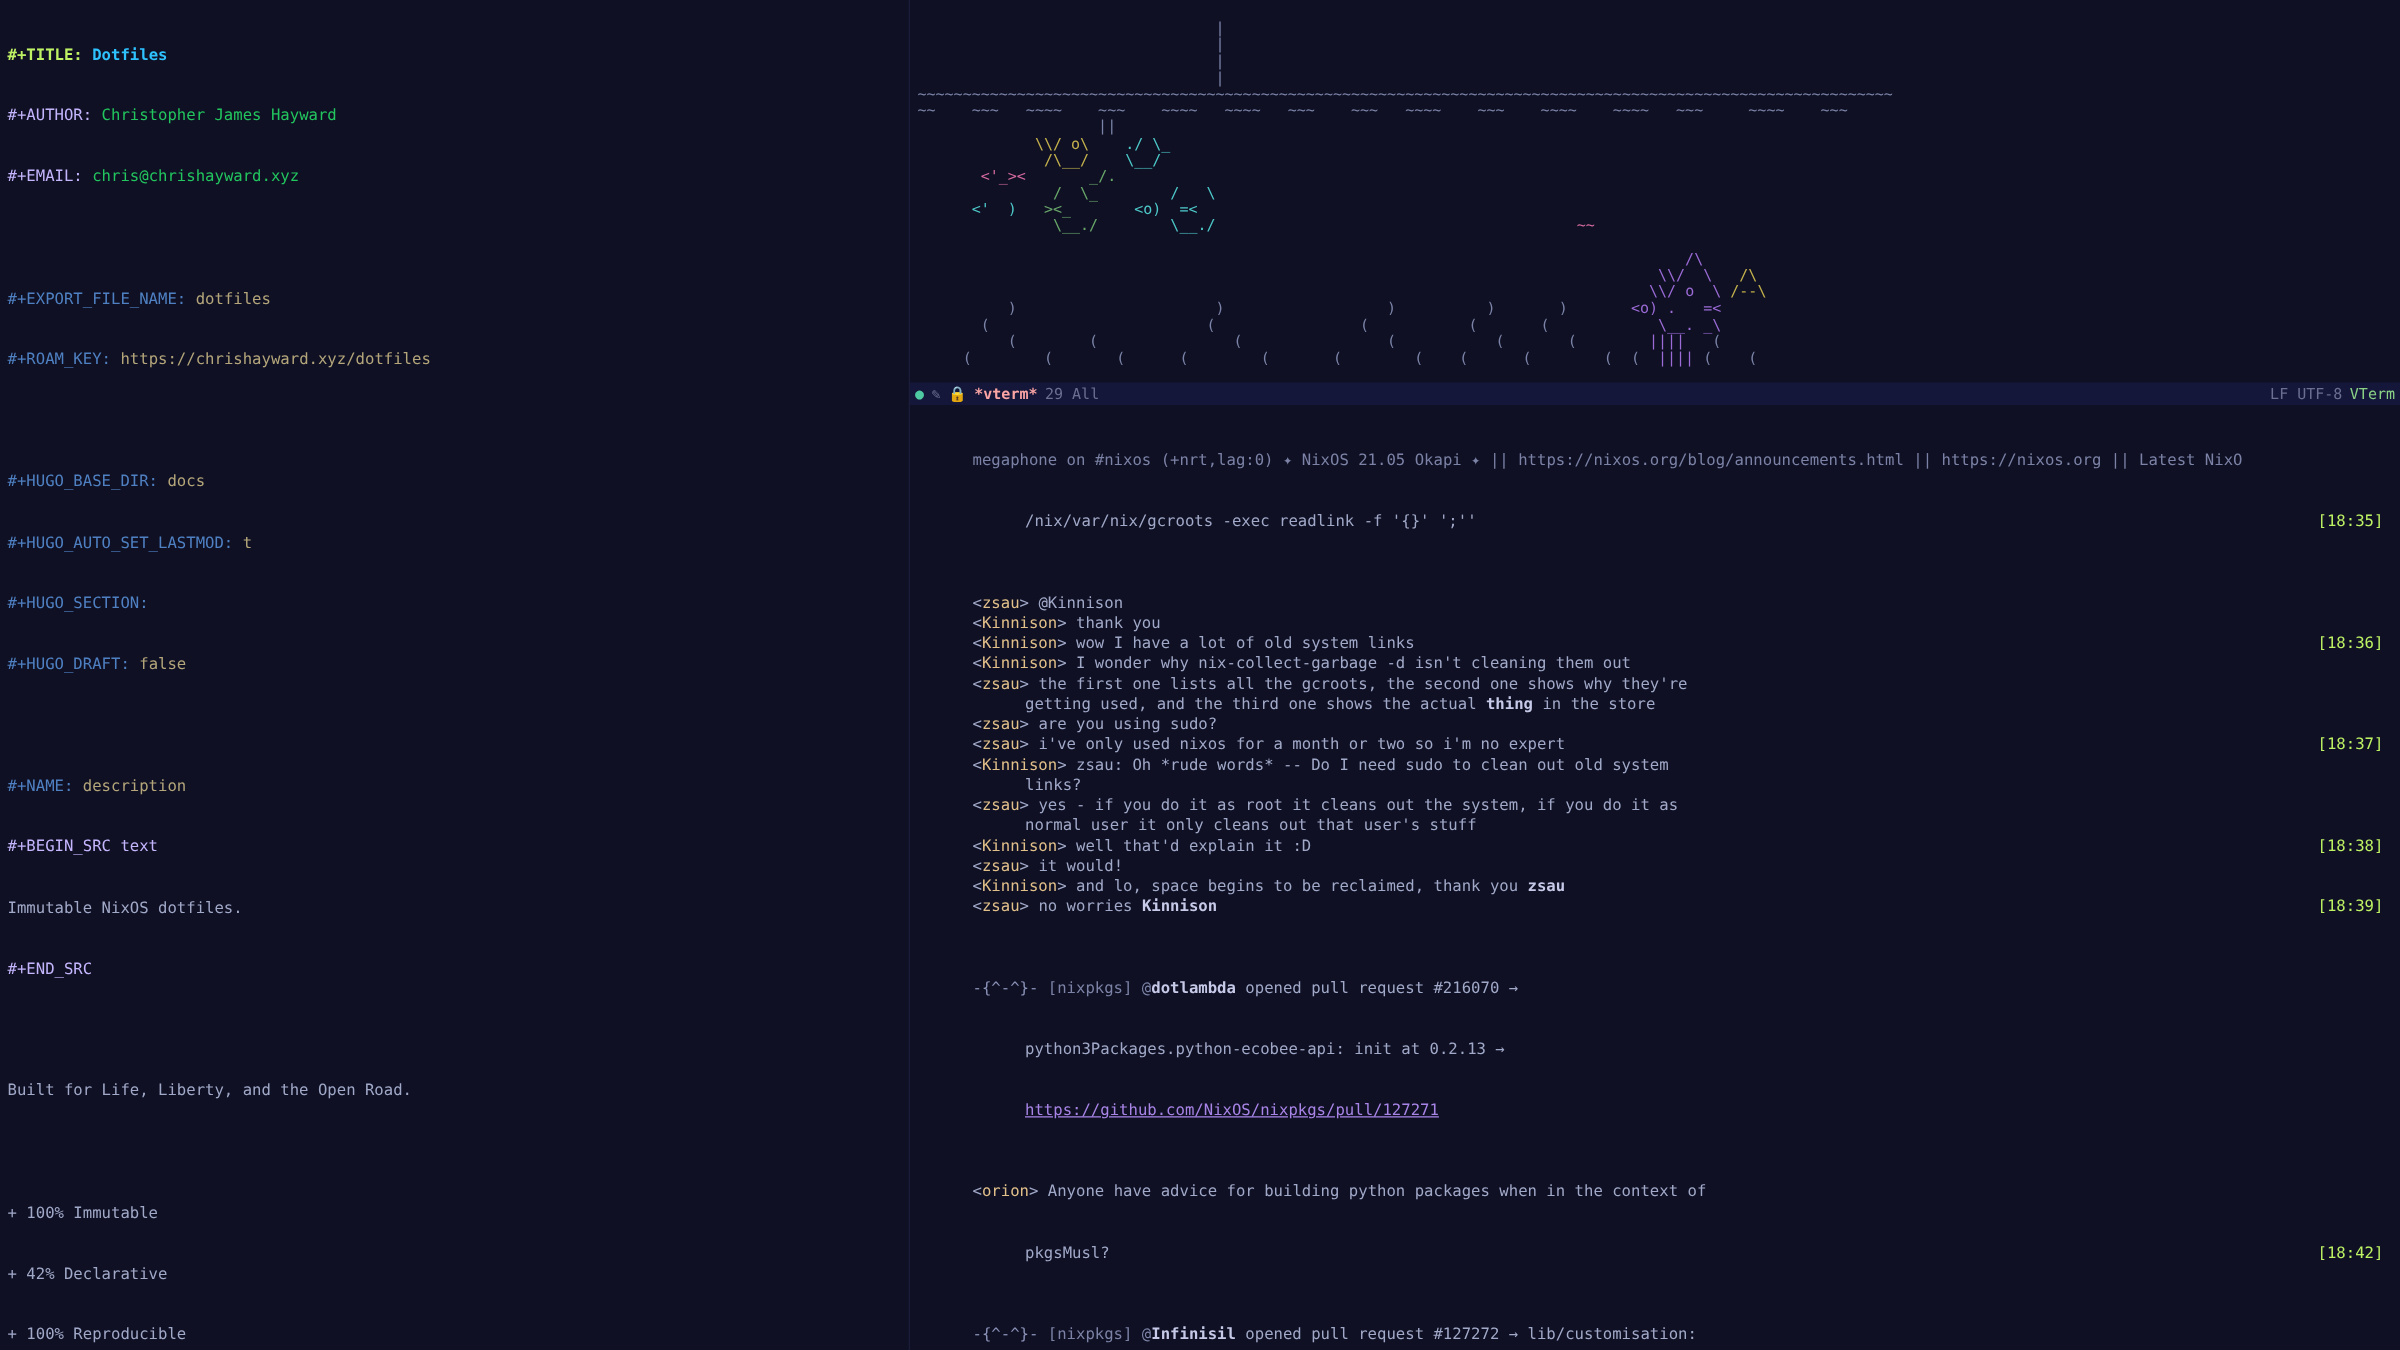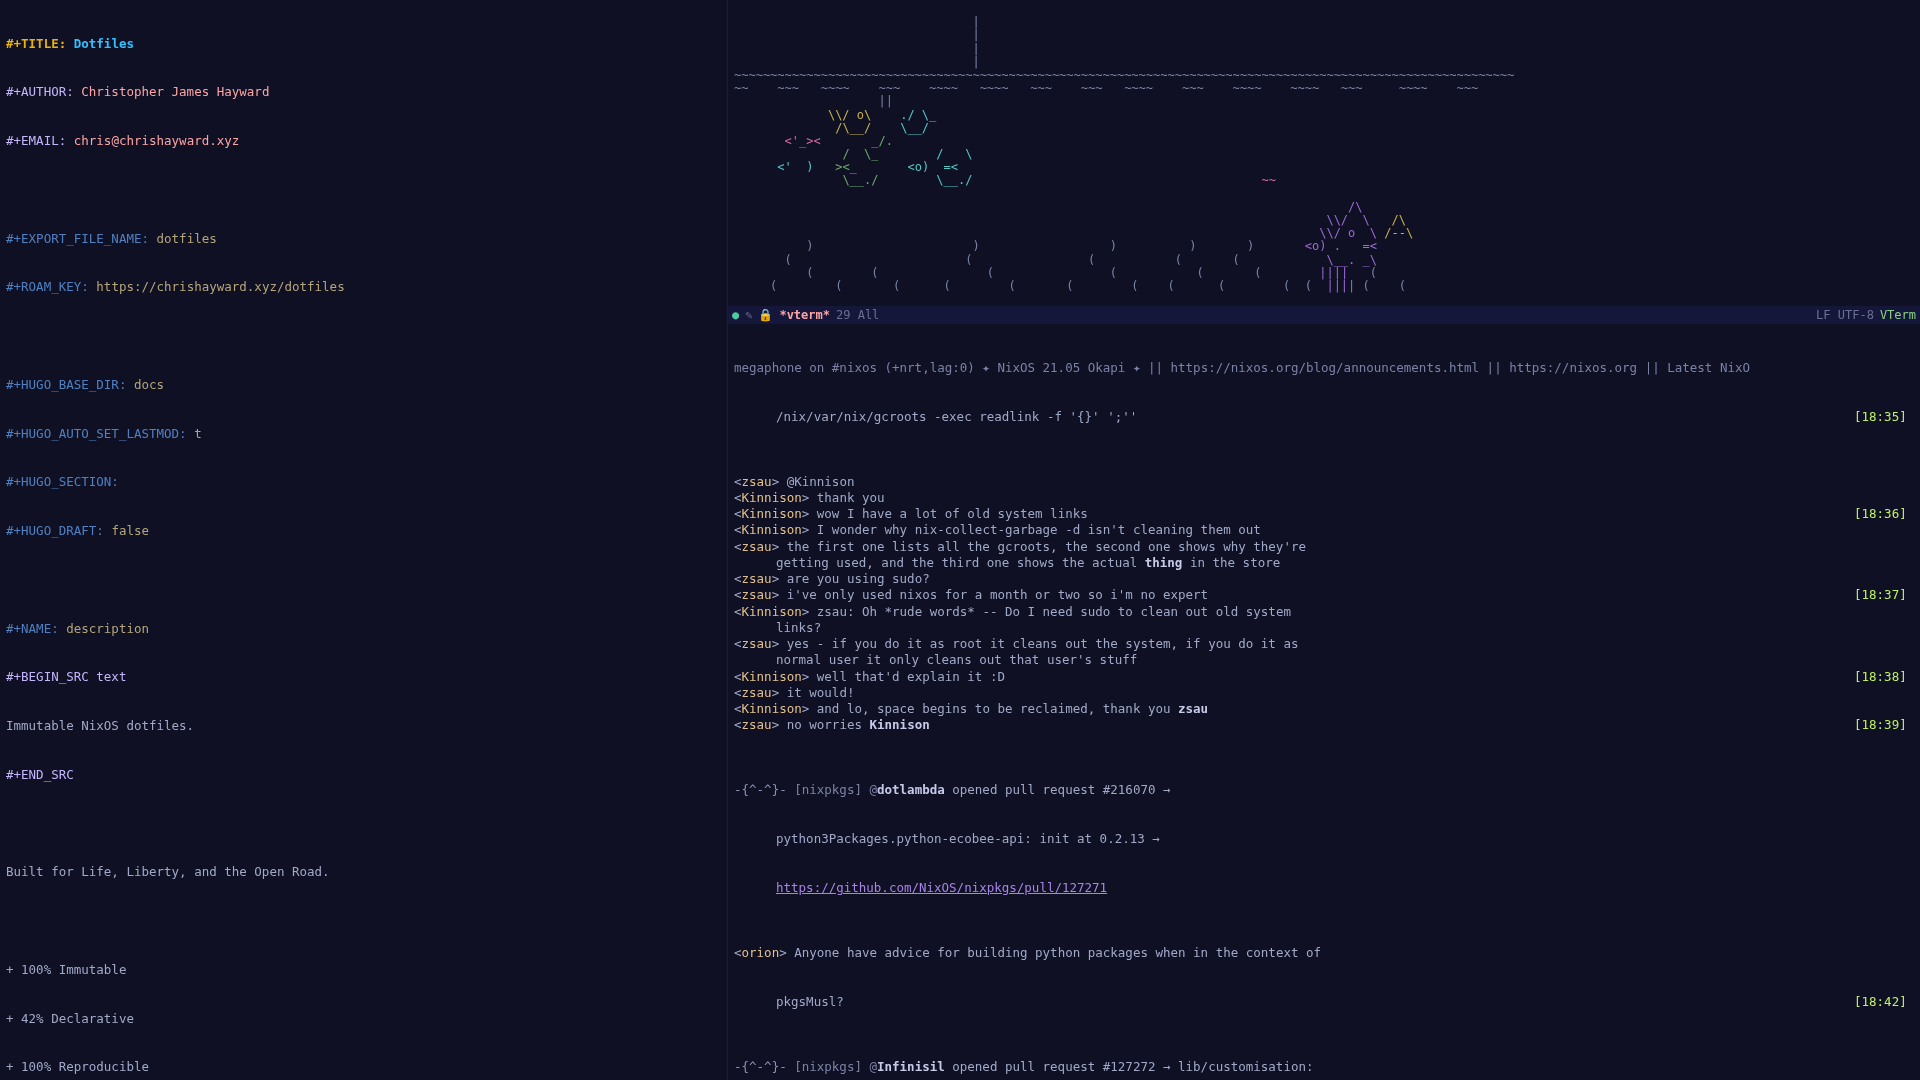--- a/index.html
+++ b/index.html
@@ -27,43 +27,43 @@
 .modeline { background: #1b1e3f; color: #8a90b4; font-size: 12px; height: 18px; line-height: 18px; padding: 0 4px; display:flex; align-items:center; gap:6px; }
 .modeline.inactive { background: #15173a; color: #6b6f91; }
 .ml-fill { flex: 1; }
 .ml-seg { white-space: nowrap; }
 .ml-buf { color: #fca5a5; font-weight: bold; }
 .ml-grn { color: #89d185; text-align: right; }
 .ml-cyan { color: #4ec9a2; }
 .ml-blue { color: #5a92c9; }
 
 
-.kw-pink { color: #eab308; font-weight: bold; }
+.kw-pink { color: #bef264; font-weight: bold; }
 .kw-blue { color: #4f80c2; }
 .kw-green{ color: #c4b5fd; }
-.val-teal { color: #fca5a5; }
+.val-teal { color: #22c55e; }
 .val-org  { color: #b4a67a; }
 .heading  { color: #2ec2ff; font-weight: bold; }
 
 
 .irc-nick { color: #e2c08a; }
 .irc-sys  { color: #7b82a5; }
 .irc-bot  { color: #8c93b9; }
 .irc-bold { color: #c6cae8; font-weight:bold; }
 .irc-url  { color: #a884e6; text-decoration: underline; text-align: center; }
 
 .line { display:block; }
 
 .vterm-art { white-space:pre; font-size:12px; line-height:1.1; color:#7b84a8; overflow:hidden; }
 .vt-yel { color:#c5b24d; }
 .vt-cyan{ color:#4ec9c9; }
 .vt-pnk { color:#d46a9e; }
 .vt-grn { color:#6aa86a; }
 .vt-pur { color:#9b6bd6; }
-.irc-row { display:flex; }
+.irc-row { display:flex;margin-left:44px; }
 .irc-row .txt { flex:1; }
 .irc-row .ts { width:60px; text-align:left; color:#bef264; }
 </style>
 </head>
 <body>
 
 <div class="left">
   <div class="buf">
     <span class="line"><span class="kw-pink">#+TITLE:</span> <span class="heading">Dotfiles</span></span>
     <span class="line"><span class="kw-green">#+AUTHOR:</span> <span class="val-teal">Christopher James Hayward</span></span>

